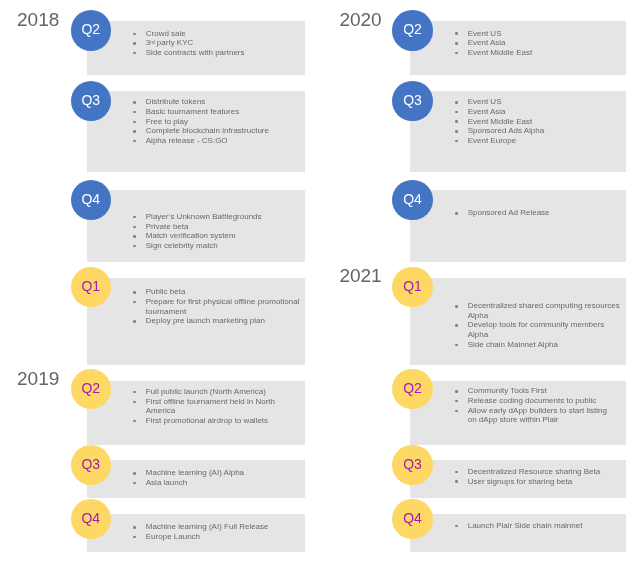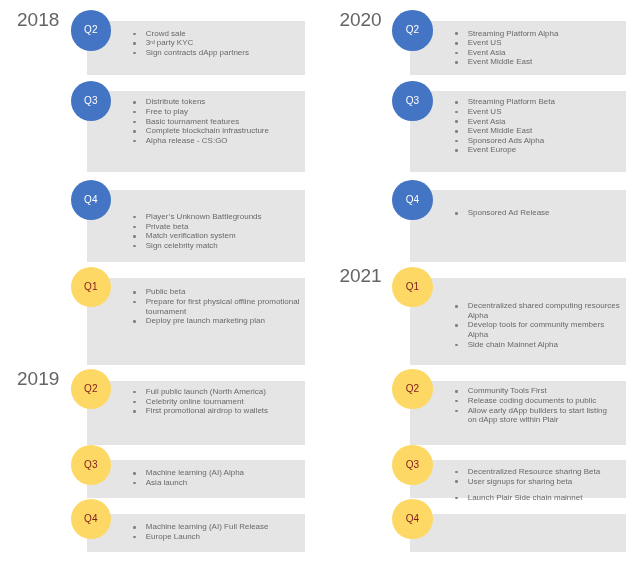--- a/index.html
+++ b/index.html
@@ -11,53 +11,53 @@
   .column{position:absolute;top:0;height:563px;}
   #left-column{left:0;width:320px;}
   #right-column{left:320px;width:320px;}
   .year-label{position:absolute;left:17.0px;font-size:19px;color:#646464;
               line-height:10px;white-space:nowrap;}
   #right-column .year-label{left:19.4px;}
   .qrow{position:absolute;left:0;right:0;}
   .panel{position:absolute;left:87.4px;width:217.8px;background:#e5e5e5;}
   #right-column .panel{left:89.7px;width:216.5px;}
   .bubble{position:absolute;left:70.7px;width:40.2px;height:40.2px;border-radius:50%;
-          font-size:10px;line-height:39.0px;text-align:center;}
+          font-size:14px;line-height:39.0px;text-align:center;}
   #right-column .bubble{left:72.4px;}
   .bubble.blue{background:#4475c4;color:#ffffff;}
-  .bubble.yellow{background:#fdd864;color:#7f1d1d;}
+  .bubble.yellow{background:#fdd864;color:#a21caf;}
   .items{position:absolute;left:133.4px;width:168px;color:#696969;font-size:8px;}
   #right-column .items{left:135.3px;width:168px;}
   .item{position:relative;padding-left:12.4px;margin:0;line-height:9.65px;width:155px;}
   .item .bul{position:absolute;left:-0.05px;top:3.95px;width:2.5px;height:2.5px;
              background:#828282;border-radius:50%;}
   sup{font-size:0.62em;vertical-align:0.30em;line-height:0;}
 </style>
 </head>
 <body>
 
 <div class="stage">
   <div class="column" id="left-column">
       <div class="year-label" style="top: 15.4px;">2018</div>
       <div class="year-label" style="top: 373.7px;">2019</div>
       <div class="qrow">
         <div class="panel" style="top: 20.6px; height: 54.6px;"></div>
         <div class="items" style="top: 28.6px;">
           <div class="item"><span class="bul"></span><span>Crowd sale</span></div>
           <div class="item"><span class="bul"></span><span>3<sup>rd</sup> party KYC</span></div>
-          <div class="item"><span class="bul"></span><span>Sign contracts dApp partners</span></div>
+          <div class="item"><span class="bul"></span><span>Side contracts with partners</span></div>
         </div>
         <div class="bubble blue" style="top: 10.45px;">Q2</div>
       </div>
       <div class="qrow">
         <div class="panel" style="top: 91px; height: 80.5px;"></div>
         <div class="items" style="top: 97.3px;">
           <div class="item"><span class="bul"></span><span>Distribute tokens</span></div>
+          <div class="item"><span class="bul"></span><span>Basic tournament features</span></div>
           <div class="item"><span class="bul"></span><span>Free to play</span></div>
-          <div class="item"><span class="bul"></span><span>Basic tournament features</span></div>
           <div class="item"><span class="bul"></span><span>Complete blockchain infrastructure</span></div>
           <div class="item"><span class="bul"></span><span>Alpha release - CS:GO</span></div>
         </div>
         <div class="bubble blue" style="top: 80.8px;">Q3</div>
       </div>
       <div class="qrow">
         <div class="panel" style="top: 189.8px; height: 72px;"></div>
         <div class="items" style="top: 212px;">
           <div class="item"><span class="bul"></span><span>Player’s Unknown Battlegrounds</span></div>
           <div class="item"><span class="bul"></span><span>Private beta</span></div>
@@ -72,21 +72,21 @@
           <div class="item"><span class="bul"></span><span>Public beta</span></div>
           <div class="item"><span class="bul"></span><span>Prepare for first physical offline promotional<br>tournament</span></div>
           <div class="item"><span class="bul"></span><span>Deploy pre launch marketing plan</span></div>
         </div>
         <div class="bubble yellow" style="top: 266.7px;">Q1</div>
       </div>
       <div class="qrow">
         <div class="panel" style="top: 380.7px; height: 64.3px;"></div>
         <div class="items" style="top: 387px;">
           <div class="item"><span class="bul"></span><span>Full public launch (North America)</span></div>
-          <div class="item"><span class="bul"></span><span>Celebrity online tournament</span></div>
+          <div class="item"><span class="bul"></span><span>First offline tournament held in North<br>America</span></div>
           <div class="item"><span class="bul"></span><span>First promotional airdrop to wallets</span></div>
         </div>
         <div class="bubble yellow" style="top: 368.8px;">Q2</div>
       </div>
       <div class="qrow">
         <div class="panel" style="top: 460px; height: 38.2px;"></div>
         <div class="items" style="top: 468.4px;">
           <div class="item"><span class="bul"></span><span>Machine learning (AI) Alpha</span></div>
           <div class="item"><span class="bul"></span><span>Asia launch</span></div>
         </div>
@@ -100,31 +100,29 @@
         </div>
         <div class="bubble yellow" style="top: 498.9px;">Q4</div>
       </div>
     </div>
   <div class="column" id="right-column">
       <div class="year-label" style="top: 15.4px;">2020</div>
       <div class="year-label" style="top: 271.4px;">2021</div>
       <div class="qrow">
         <div class="panel" style="top: 20.6px; height: 54.6px;"></div>
         <div class="items" style="top: 28.5px;">
-          <div class="item"><span class="bul"></span><span>Streaming Platform Alpha</span></div>
           <div class="item"><span class="bul"></span><span>Event US</span></div>
           <div class="item"><span class="bul"></span><span>Event Asia</span></div>
           <div class="item"><span class="bul"></span><span>Event Middle East</span></div>
         </div>
         <div class="bubble blue" style="top: 10.45px;">Q2</div>
       </div>
       <div class="qrow">
         <div class="panel" style="top: 91px; height: 80.5px;"></div>
         <div class="items" style="top: 97.2px;">
-          <div class="item"><span class="bul"></span><span>Streaming Platform Beta</span></div>
           <div class="item"><span class="bul"></span><span>Event US</span></div>
           <div class="item"><span class="bul"></span><span>Event Asia</span></div>
           <div class="item"><span class="bul"></span><span>Event Middle East</span></div>
           <div class="item"><span class="bul"></span><span>Sponsored Ads Alpha</span></div>
           <div class="item"><span class="bul"></span><span>Event Europe</span></div>
         </div>
         <div class="bubble blue" style="top: 80.8px;">Q3</div>
       </div>
       <div class="qrow">
         <div class="panel" style="top: 189.8px; height: 72px;"></div>
@@ -154,19 +152,19 @@
       <div class="qrow">
         <div class="panel" style="top: 460px; height: 38.2px;"></div>
         <div class="items" style="top: 466.9px;">
           <div class="item"><span class="bul"></span><span>Decentralized Resource sharing Beta</span></div>
           <div class="item"><span class="bul"></span><span>User signups for sharing beta</span></div>
         </div>
         <div class="bubble yellow" style="top: 444.6px;">Q3</div>
       </div>
       <div class="qrow">
         <div class="panel" style="top: 513.8px; height: 38.3px;"></div>
-        <div class="items" style="top: 493px;">
+        <div class="items" style="top: 521px;">
           <div class="item"><span class="bul"></span><span>Launch Plair Side chain mainnet</span></div>
         </div>
         <div class="bubble yellow" style="top: 498.9px;">Q4</div>
       </div>
     </div>
 </div>
 
 </body></html>

